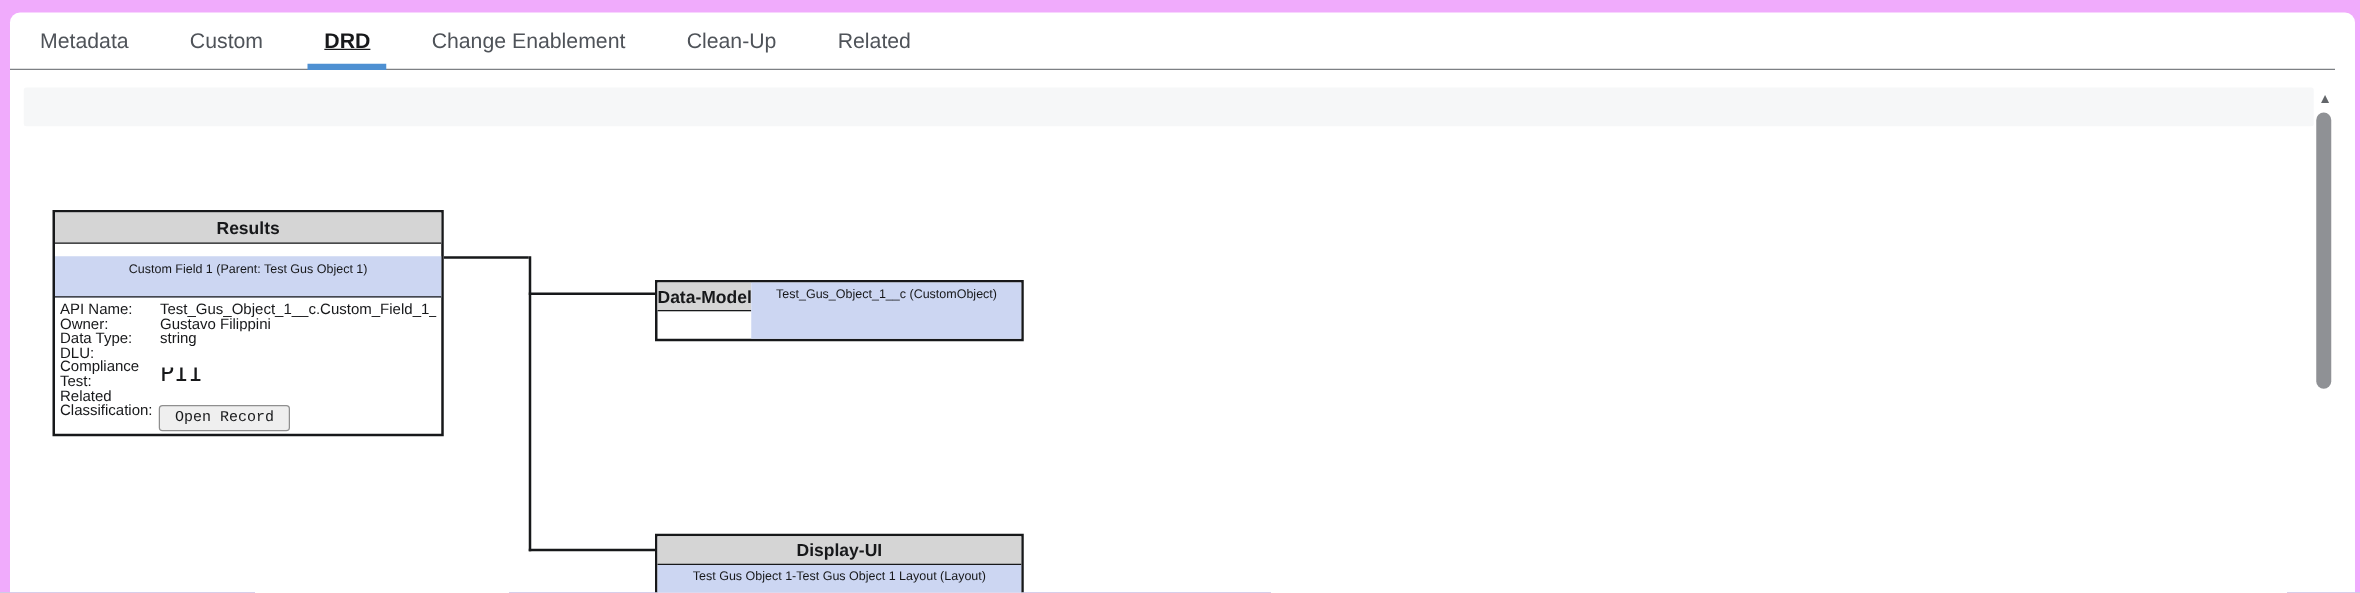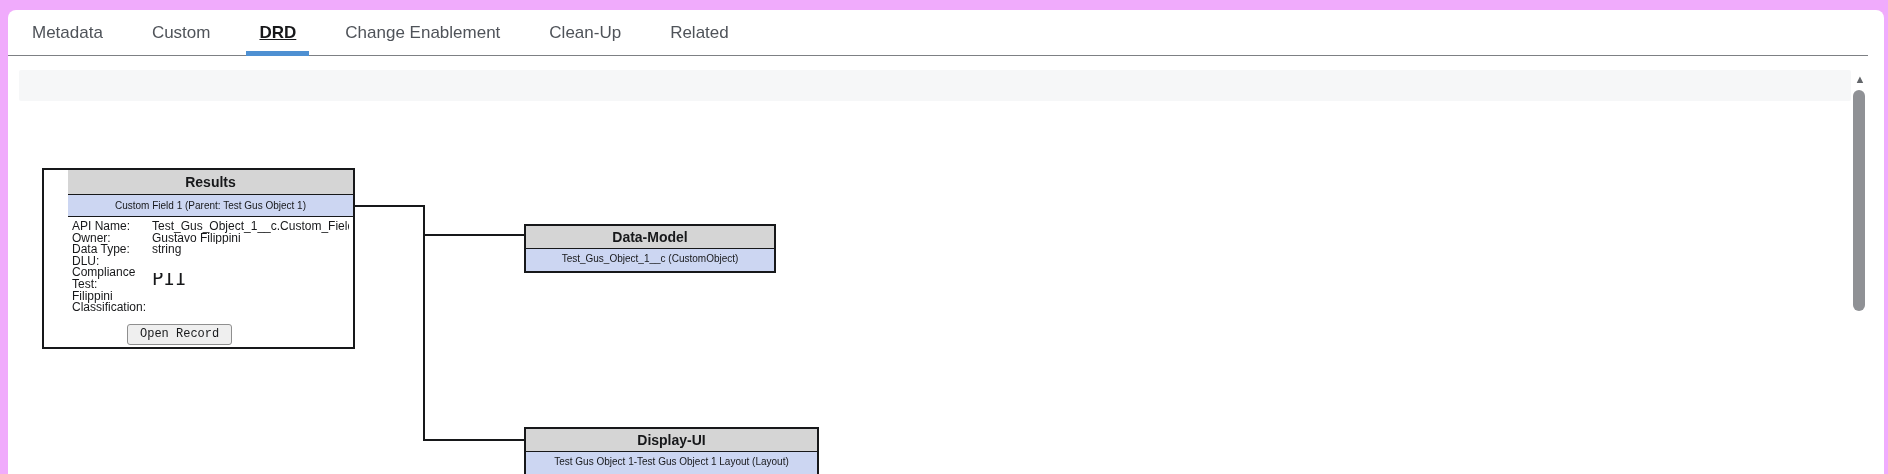--- a/index.html
+++ b/index.html
@@ -93,23 +93,23 @@
     text-align: center;
   }
   .dbox .box-sub {
     background: #ccd6f2;
     font-size: 10px;
     text-align: center;
     white-space: nowrap;
     overflow: hidden;
   }
   
-  #results-box { left: 42px; top: 168px; width: 313px; height: 181px; padding-left: 24px; }
+  #results-box { left: 42px; top: 168px; width: 313px; height: 181px; }
   #results-box .box-header { height: 25px; line-height: 25px; }
-  #results-box .box-sub { height: 22px; line-height: 21px; border-bottom: 1px solid #17181a; }
+  #results-box .box-sub { height: 33px; line-height: 21px; border-bottom: 1px solid #17181a; margin-top: 10px; }
   .fields {
     padding: 4px 4px 0 4px;
     font-size: 12px;
     line-height: 11.6px;
   }
   .frow { display: flex; align-items: center; }
   .flabel { width: 80px; flex: none; }
   .fvalue { flex: 1; white-space: nowrap; overflow: hidden; }
   .fvalue.mono { font-family: "DejaVu Sans Mono", monospace; font-size: 19px; }
   .open-record-btn {
@@ -118,21 +118,21 @@
     font-family: Liberation Mono, monospace;
     font-size: 12px;
     color: #17181a;
     background: #efefef;
     border: 1px solid #8f8f8f;
     border-radius: 3px;
     padding: 2px 12px 3px 12px;
     cursor: pointer;
   }
   
-  #data-model-box { left: 524px; top: 224px; width: 252px; height: 49px; display: flex; flex-direction: column; }
+  #data-model-box { left: 524px; top: 224px; width: 295px; height: 49px; display: flex; }
   #display-ui-box { left: 524px; top: 427px; width: 295px; height: 52px; display: flex; flex-direction: column; }
   #data-model-box .box-header, #display-ui-box .box-header { height: 23px; line-height: 23px; }
   #data-model-box .box-sub, #display-ui-box .box-sub { flex: 1; line-height: 20px; }
 </style>
 </head>
 <body>
 
 <div id="stage">
 
   <div class="card"></div>
@@ -174,21 +174,21 @@
       </div>
       <div class="frow">
         <div class="flabel">DLU:</div>
         <div class="fvalue"></div>
       </div>
       <div class="frow">
         <div class="flabel">Compliance Test:</div>
         <div class="fvalue mono">PII</div>
       </div>
       <div class="frow">
-        <div class="flabel">Filippini Classification:</div>
+        <div class="flabel">Related Classification:</div>
         <div class="fvalue"></div>
       </div>
     </div>
     <button class="open-record-btn">Open Record</button>
   </div>
 
   <div class="dbox" id="data-model-box">
     <div class="box-header">Data-Model</div>
     <div class="box-sub">Test_Gus_Object_1__c (CustomObject)</div>
   </div>

